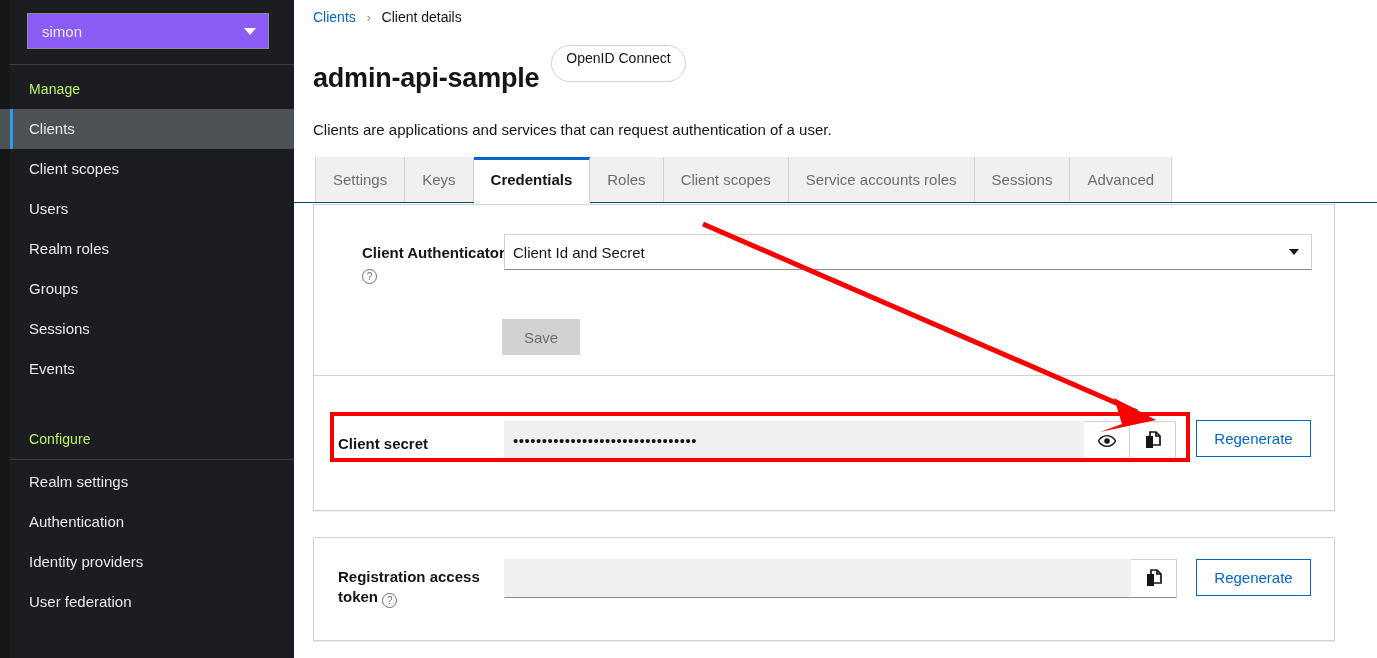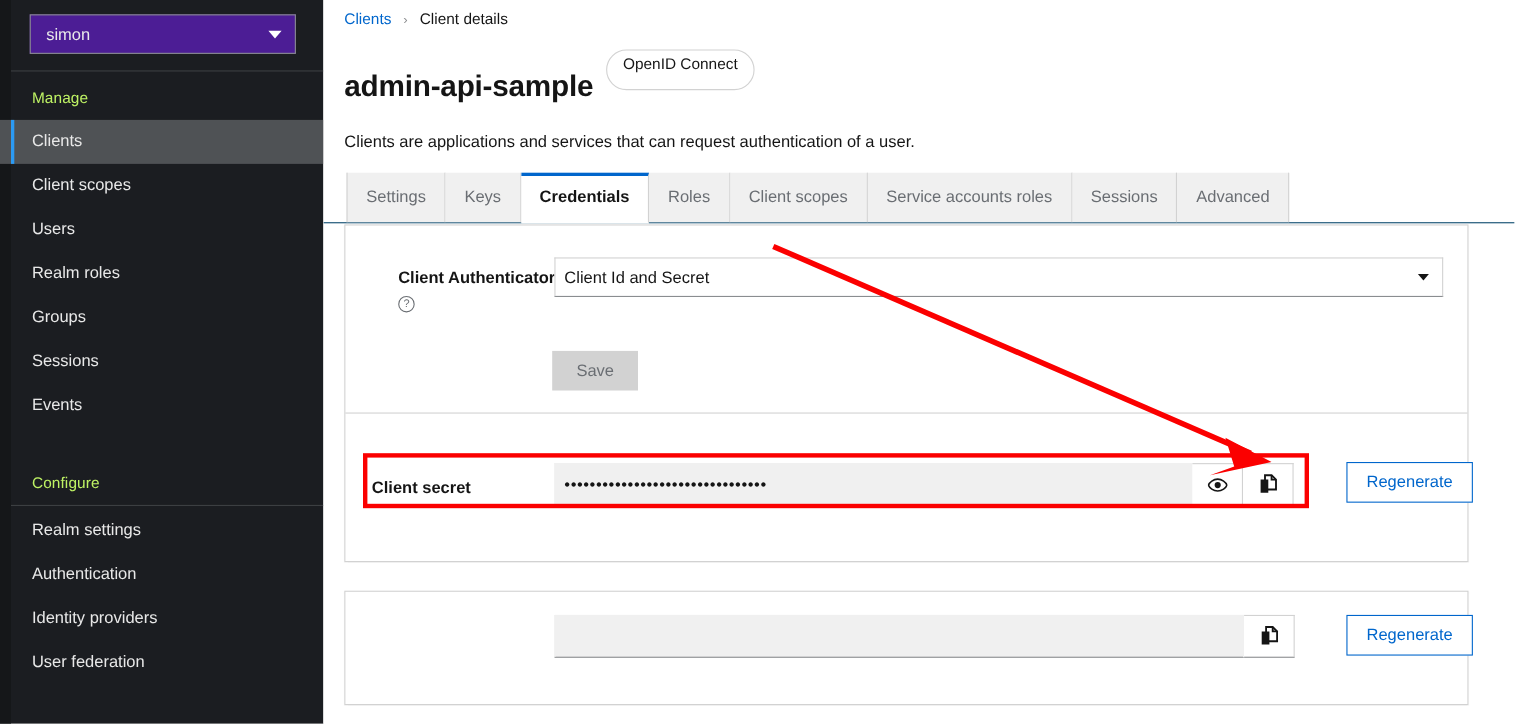--- a/index.html
+++ b/index.html
@@ -19,21 +19,21 @@
     background: #1b1d21;
     flex: 0 0 294px;
     position: relative;
     color: #f0f0f0;
   }
   .sidebar-strip { position:absolute; left:0; top:0; width:10px; height:658px; background:#151719; }
   .realm-select-wrap { padding: 13px 25px 0 27px; }
   .realm-select {
     height: 36px;
     border: 1px solid #8a8d90;
-    background: #4c1d95;
+    background: #8b5cf6;
     display: flex; align-items: center;
     padding: 0 12px 0 14px;
     color: #e9eaea;
     font-size: 15px;
     cursor: pointer;
     position: relative;
   }
   .realm-select .caret {
     margin-left: auto;
     width: 0; height: 0;
@@ -171,21 +171,20 @@
     font-family: "Liberation Sans", sans-serif;
   }
   .btn-secondary {
     position: absolute;
     background: #fff; color: #06c;
     border: 1px solid #06c;
     font-size: 15px; height: 37px;
     padding: 0 16px;
     cursor: pointer;
     font-family: "Liberation Sans", sans-serif;
-    margin-left: 28px;
   }
 
   .input-group { position: absolute; display: flex; align-items: stretch; }
   .txt-readonly {
     background: #f0f0f0;
     border: 1px solid #f0f0f0;
     border-bottom: 1px solid #8a8d90;
     font-size: 15px; color: #151515;
     display: flex; align-items: center;
     padding-left: 8px;
@@ -329,20 +328,25 @@
             <path d="M12 1v4h4" fill="none" stroke="#151515" stroke-width="1.7"></path>
             <path d="M2 5h7v12H2z" fill="#151515"></path>
           </svg>
         </div>
       </div>
 
       <button class="btn-secondary" style="left:882px; top:215px; width:115px;">Regenerate</button>
     </section>
 
     <section class="card" id="card-regtoken">
+      <div class="form-label" style="left:24px; top:29px; width:150px;">
+        <span>Registration access</span><br>
+        <span>token</span>
+        <span class="help-icon">?</span>
+      </div>
 
       <div class="input-group" style="left:190px; top:21px; height:39px;">
         <div class="txt-readonly" style="width:627px;"></div>
         <div class="icon-btn">
           <svg width="18" height="19" viewBox="0 0 18 19" aria-hidden="true">
             <path d="M6 1h6l4 4v9H6z" fill="none" stroke="#151515" stroke-width="1.7"></path>
             <path d="M12 1v4h4" fill="none" stroke="#151515" stroke-width="1.7"></path>
             <path d="M2 5h7v12H2z" fill="#151515"></path>
           </svg>
         </div>

